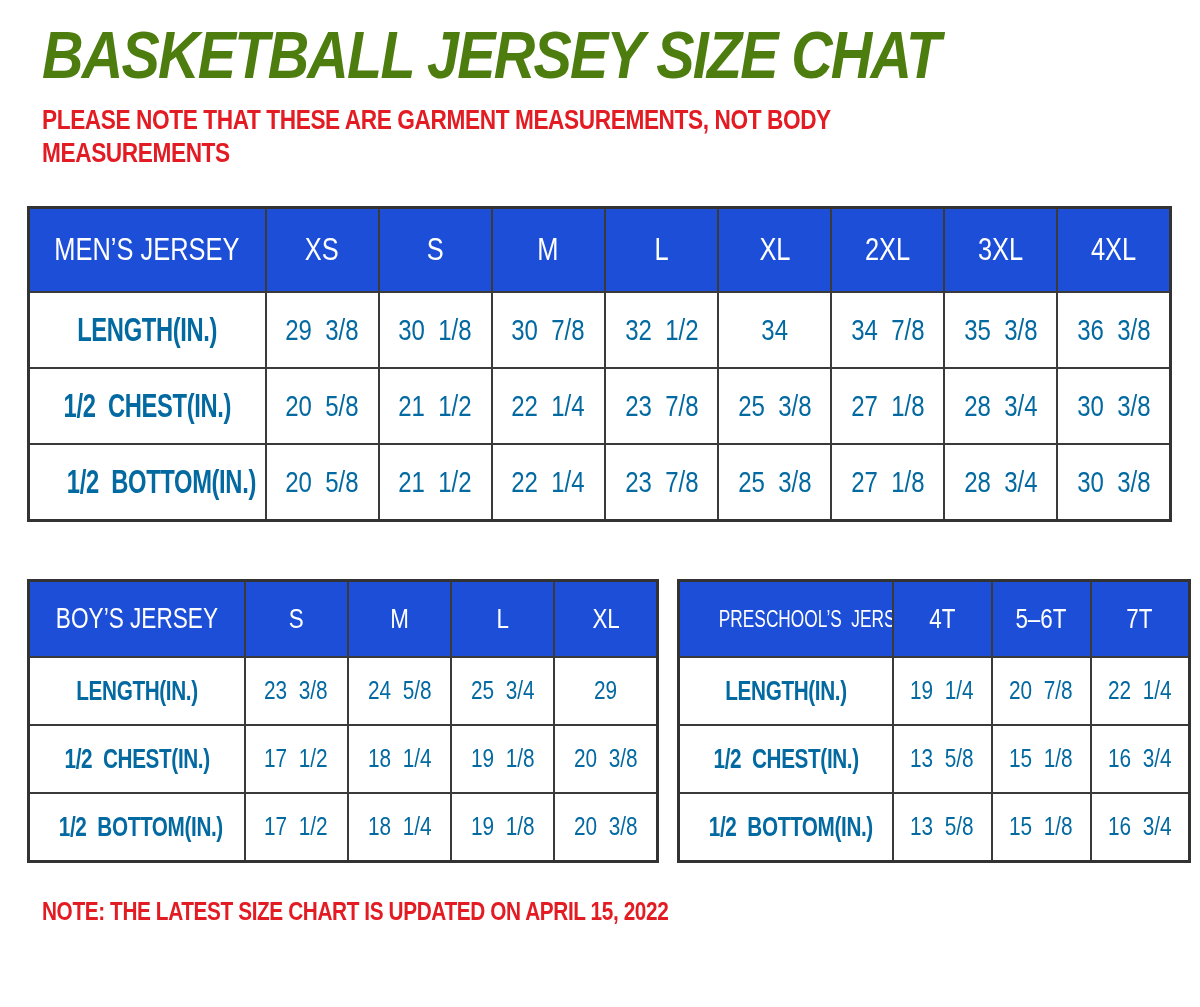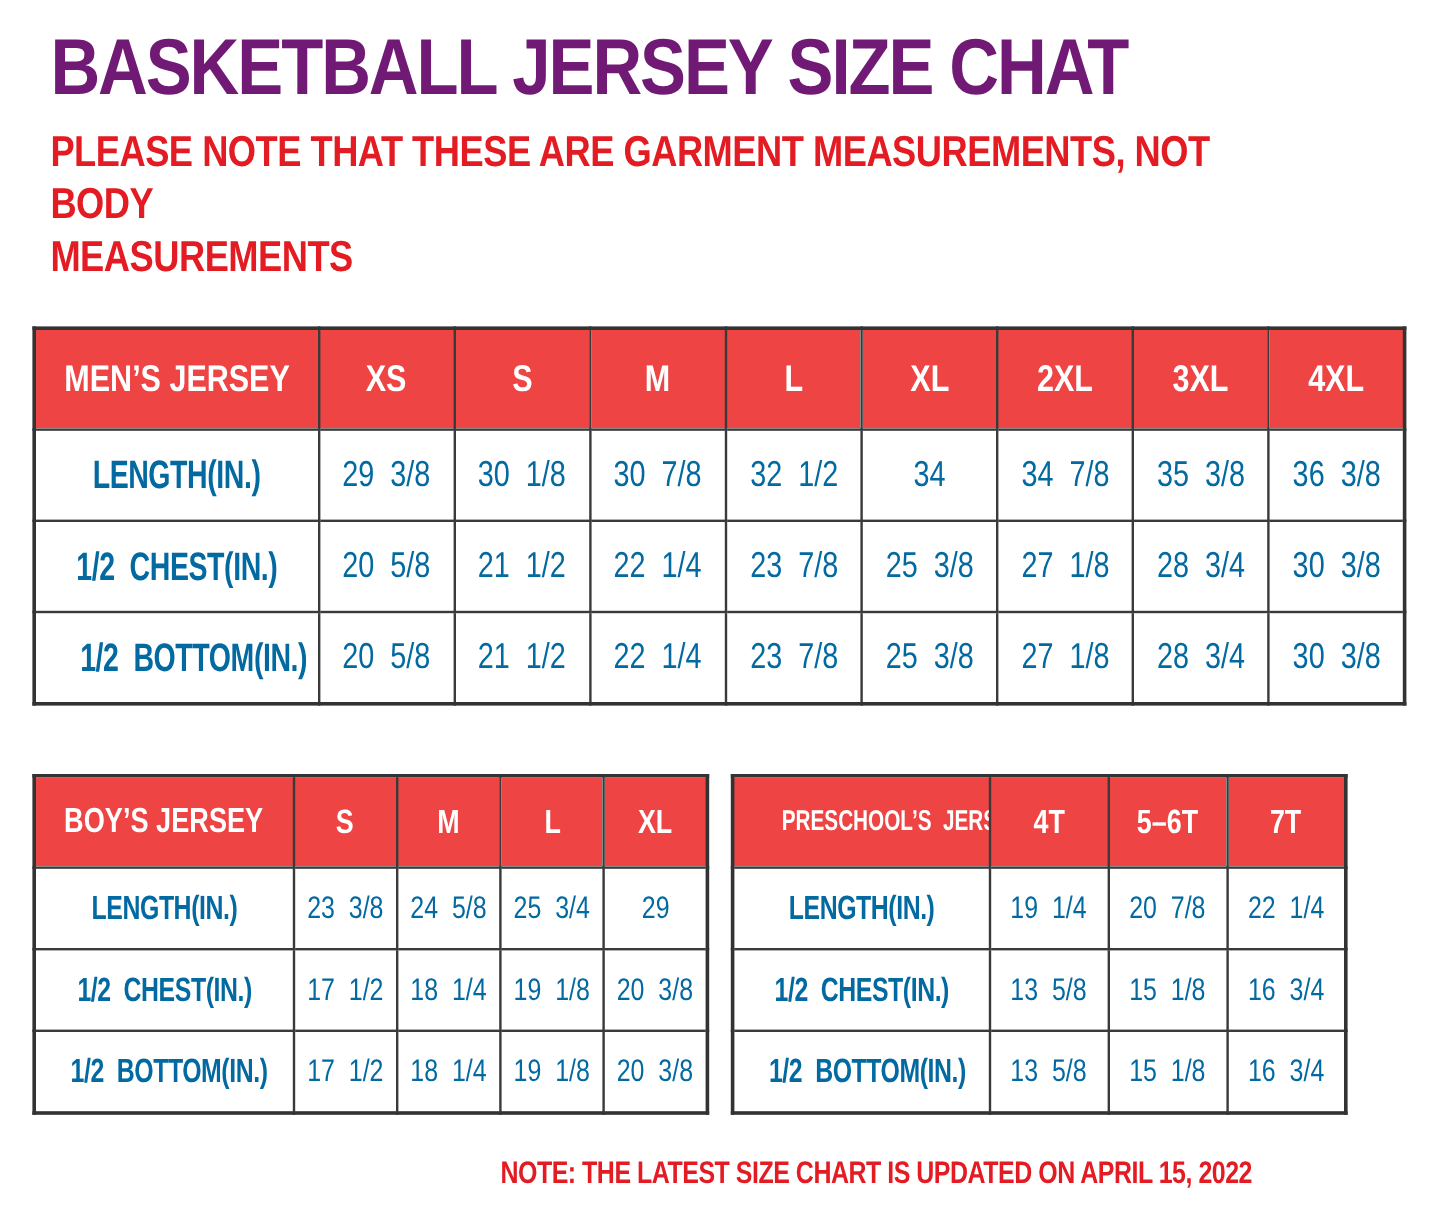--- a/index.html
+++ b/index.html
@@ -17,92 +17,93 @@
   }
   .cx {
     display: inline-block;
     white-space: pre;
   }
   
   .title {
     margin: 22px 0 0 42px;
     font-size: 66px;
     font-weight: bold;
-    color: #701a75;
+    color: #4d7c0f;
     line-height: 1.0;
     letter-spacing: -2px;
+    font-style: italic;
   }
   .title .cx {
     transform: scaleX(0.87);
     transform-origin: left center;
   }
   
   .top-note {
     margin: 16px 0 12px 42px;
-    font-size: 36px;
+    font-size: 27px;
     font-weight: bold;
     color: #e31b23;
     line-height: 1.22;
   }
   .top-note .cx {
     white-space: pre-line;
     transform: scaleX(0.84);
     transform-origin: left center;
     letter-spacing: -0.5px;
   }
   .footer-note {
     margin: 0 0 0 42px;
     font-size: 26px;
     font-weight: bold;
     color: #e31b23;
     line-height: 1.1;
   }
-  .footer-note.first { margin-top: 34px; text-align: right; }
+  .footer-note.first { margin-top: 34px; }
   .footer-note.second { margin-top: 17px; }
   .footer-note .cx {
     transform: scaleX(0.8);
     transform-origin: left center;
     letter-spacing: -0.5px;
   }
   
   .size-table {
     border-collapse: collapse;
     table-layout: fixed;
     border: 3px solid #333333;
   }
   .size-table th, .size-table td {
     border: 2px solid #3a3a3a;
     text-align: center;
     vertical-align: middle;
     padding: 0;
     overflow: hidden;
   }
   .size-table th {
-    background: #ef4444;
+    background: #1d4ed8;
     color: #ffffff;
-    font-weight: bold;
+    font-weight: normal;
   }
   .size-table td { color: #0369a1; }
 
   .mens { width: 1145px; margin: 36px 0 0 27px; }
   .mens .col-label { width: 237px; }
   .mens th { height: 82px; }
   .mens td { height: 74px; }
   .mens th .cx { font-size: 31px; transform: scaleX(0.82); }
   .mens .label-cell { font-weight: bold; }
   .mens .label-cell .cx { font-size: 33px; transform: scaleX(0.72); letter-spacing: -0.5px; }
   .mens .value-cell .cx { font-size: 30px; transform: scaleX(0.8); }
 
   .tables-row {
     display: flex;
     gap: 18px;
     margin: 57px 0 0 27px;
     align-items: flex-start;
   }
-  .boys { width: 564px; }
+  .boys { width: 632px; }
   .boys .col-label { width: 216px; }
   .preschool { width: 514px; }
   .preschool .col-label { width: 214px; }
   .boys th, .preschool th { height: 74px; }
   .boys td, .preschool td { height: 66px; }
   .boys th .cx, .preschool th .cx { font-size: 28px; transform: scaleX(0.8); }
   .boys .title-cell .cx { font-size: 29px; transform: scaleX(0.78); }
   .preschool .title-cell .cx { font-size: 24px; transform: scaleX(0.72); }
   .boys .label-cell, .preschool .label-cell { font-weight: bold; }
   .boys .label-cell .cx, .preschool .label-cell .cx { font-size: 28px; transform: scaleX(0.74); letter-spacing: -0.5px; }

